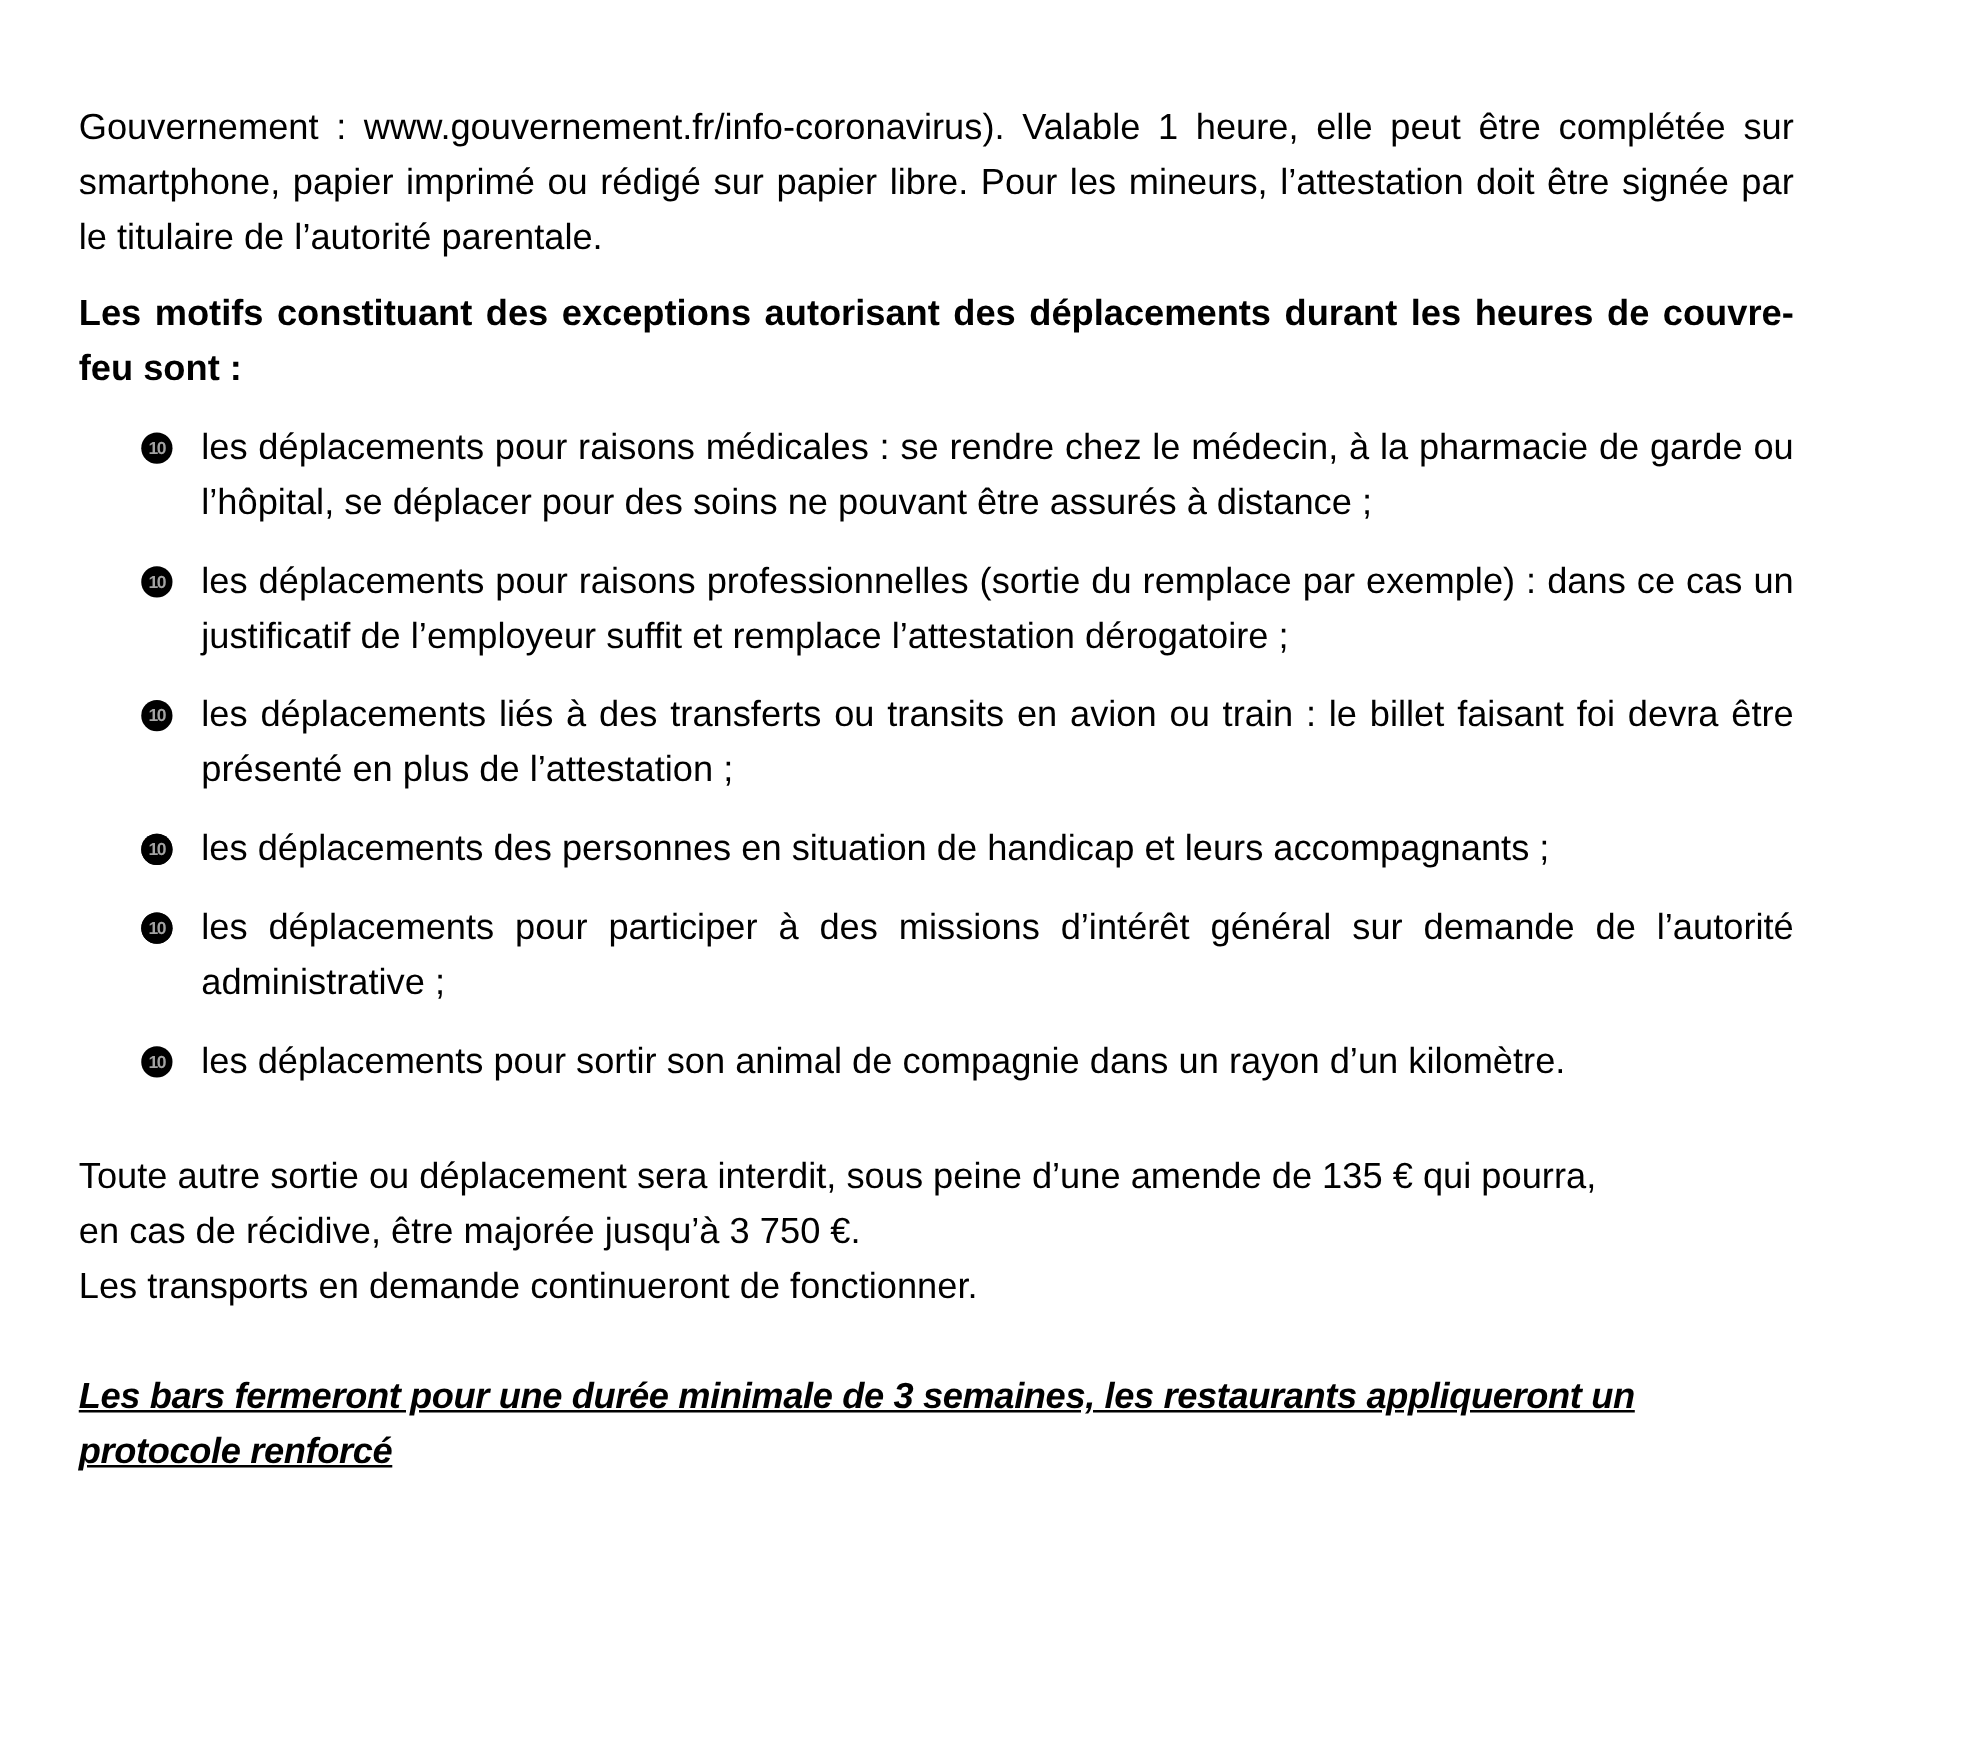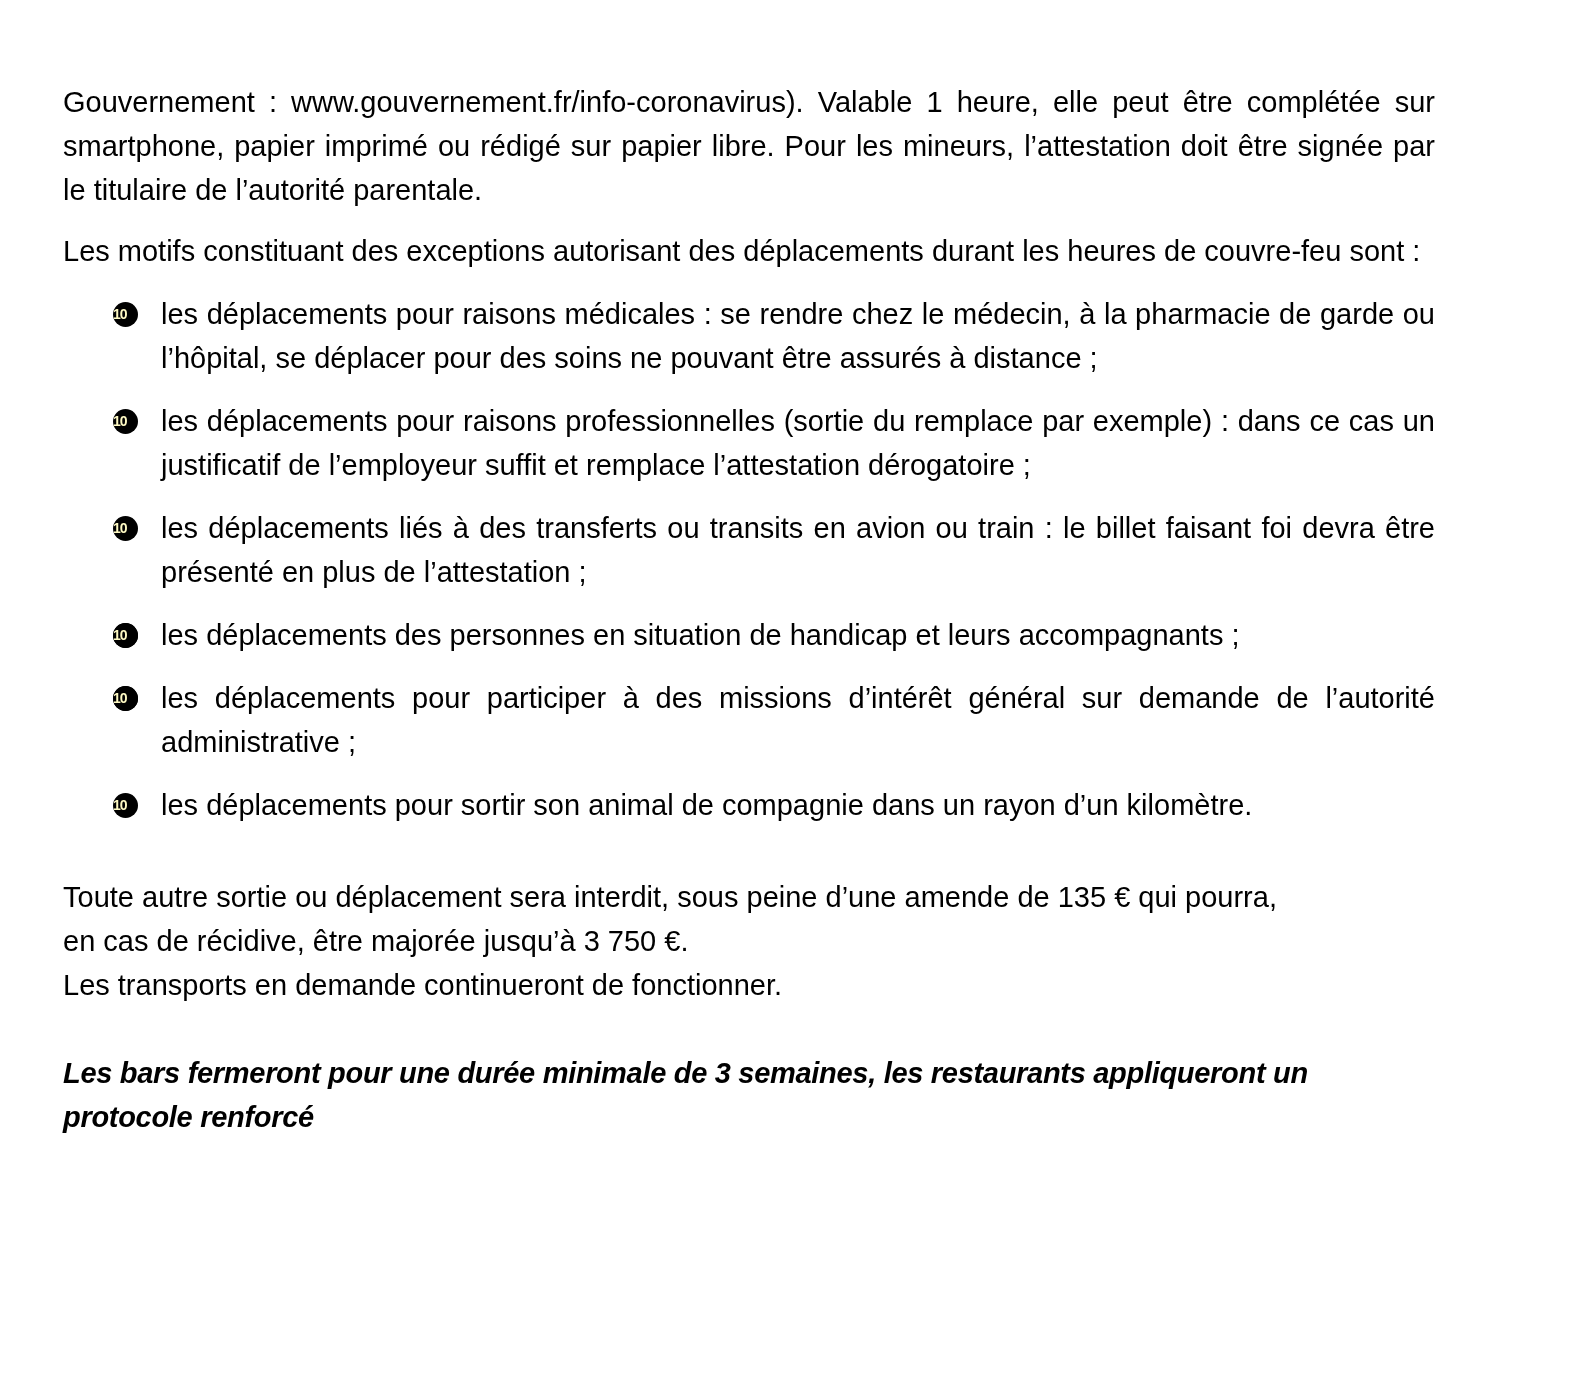--- a/index.html
+++ b/index.html
@@ -22,21 +22,21 @@
       width: 1372px;
       margin-top: 32px;
     }
     .para {
       font-size: 29px;
       line-height: 44px;
       text-align: justify;
       margin: 0;
     }
     .para.intro { margin-bottom: 17px; }
-    .para.motifs { margin-bottom: 19px; }
+    .para.motifs { margin-bottom: 19px; font-weight: bold; }
     ul.motifs-list {
       list-style: none;
       margin: 0;
       padding: 0;
     }
     ul.motifs-list li {
       position: relative;
       padding-left: 98px;
       font-size: 29px;
       line-height: 44px;
@@ -44,39 +44,40 @@
       margin-bottom: 19px;
     }
     ul.motifs-list li .bullet {
       position: absolute;
       left: 50px;
       top: 10px;
       width: 25px;
       height: 25px;
       border-radius: 50%;
       background: #000;
-      color: #fef9c3;
+      color: #a3a3a3;
       font-size: 14px;
       font-weight: bold;
       line-height: 25px;
-      text-align: left;
+      text-align: center;
       letter-spacing: -1px;
       font-family: "Liberation Sans", sans-serif;
     }
     .para.fine {
       margin-top: 48px;
       text-align: left;
     }
     .para.fine span { display: block; }
     .para.headline {
       margin-top: 44px;
       font-weight: bold;
       font-style: italic;
       text-align: left;
       letter-spacing: -0.3px;
+      text-decoration: underline;
     }
   </style>
 </head>
 <body>
 
 <div class="page">
   <p class="para intro">Gouvernement : www.gouvernement.fr/info-coronavirus). Valable 1 heure, elle peut être complétée sur smartphone, papier imprimé ou rédigé sur papier libre. Pour les mineurs, l’attestation doit être signée par le titulaire de l’autorité parentale.</p>
 
   <p class="para motifs">Les motifs constituant des exceptions autorisant des déplacements durant les heures de couvre-feu sont :</p>
 

